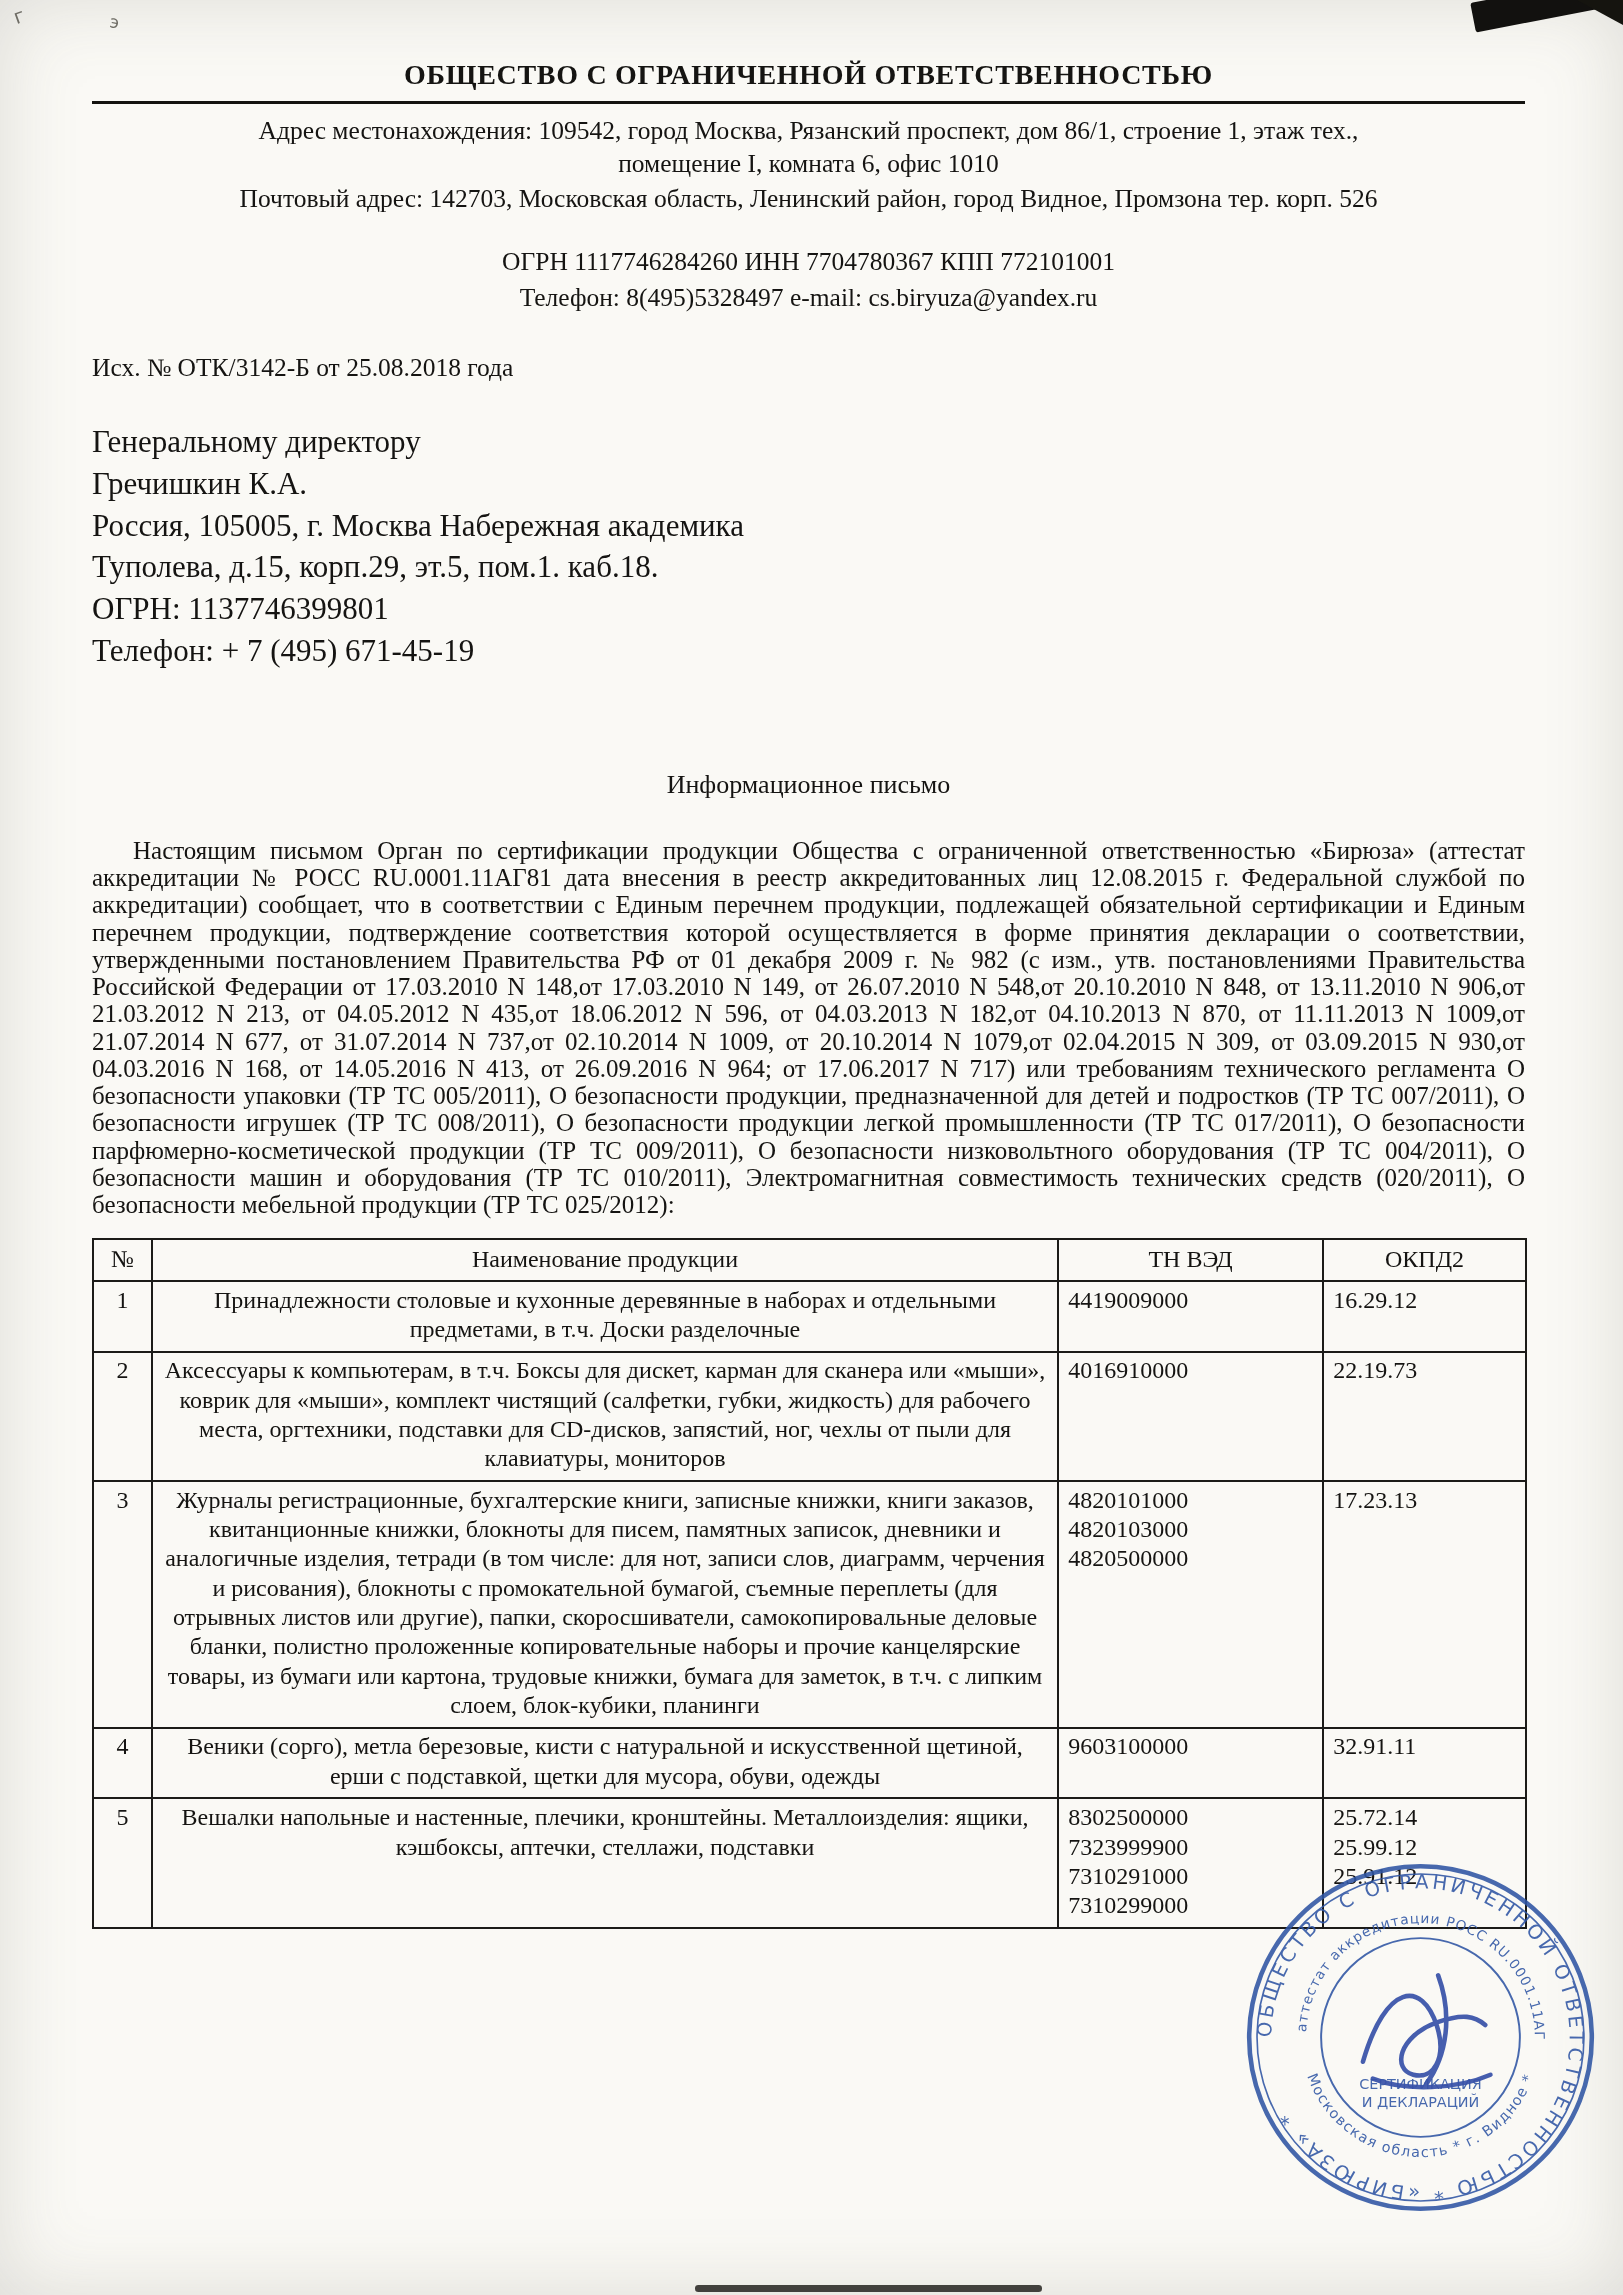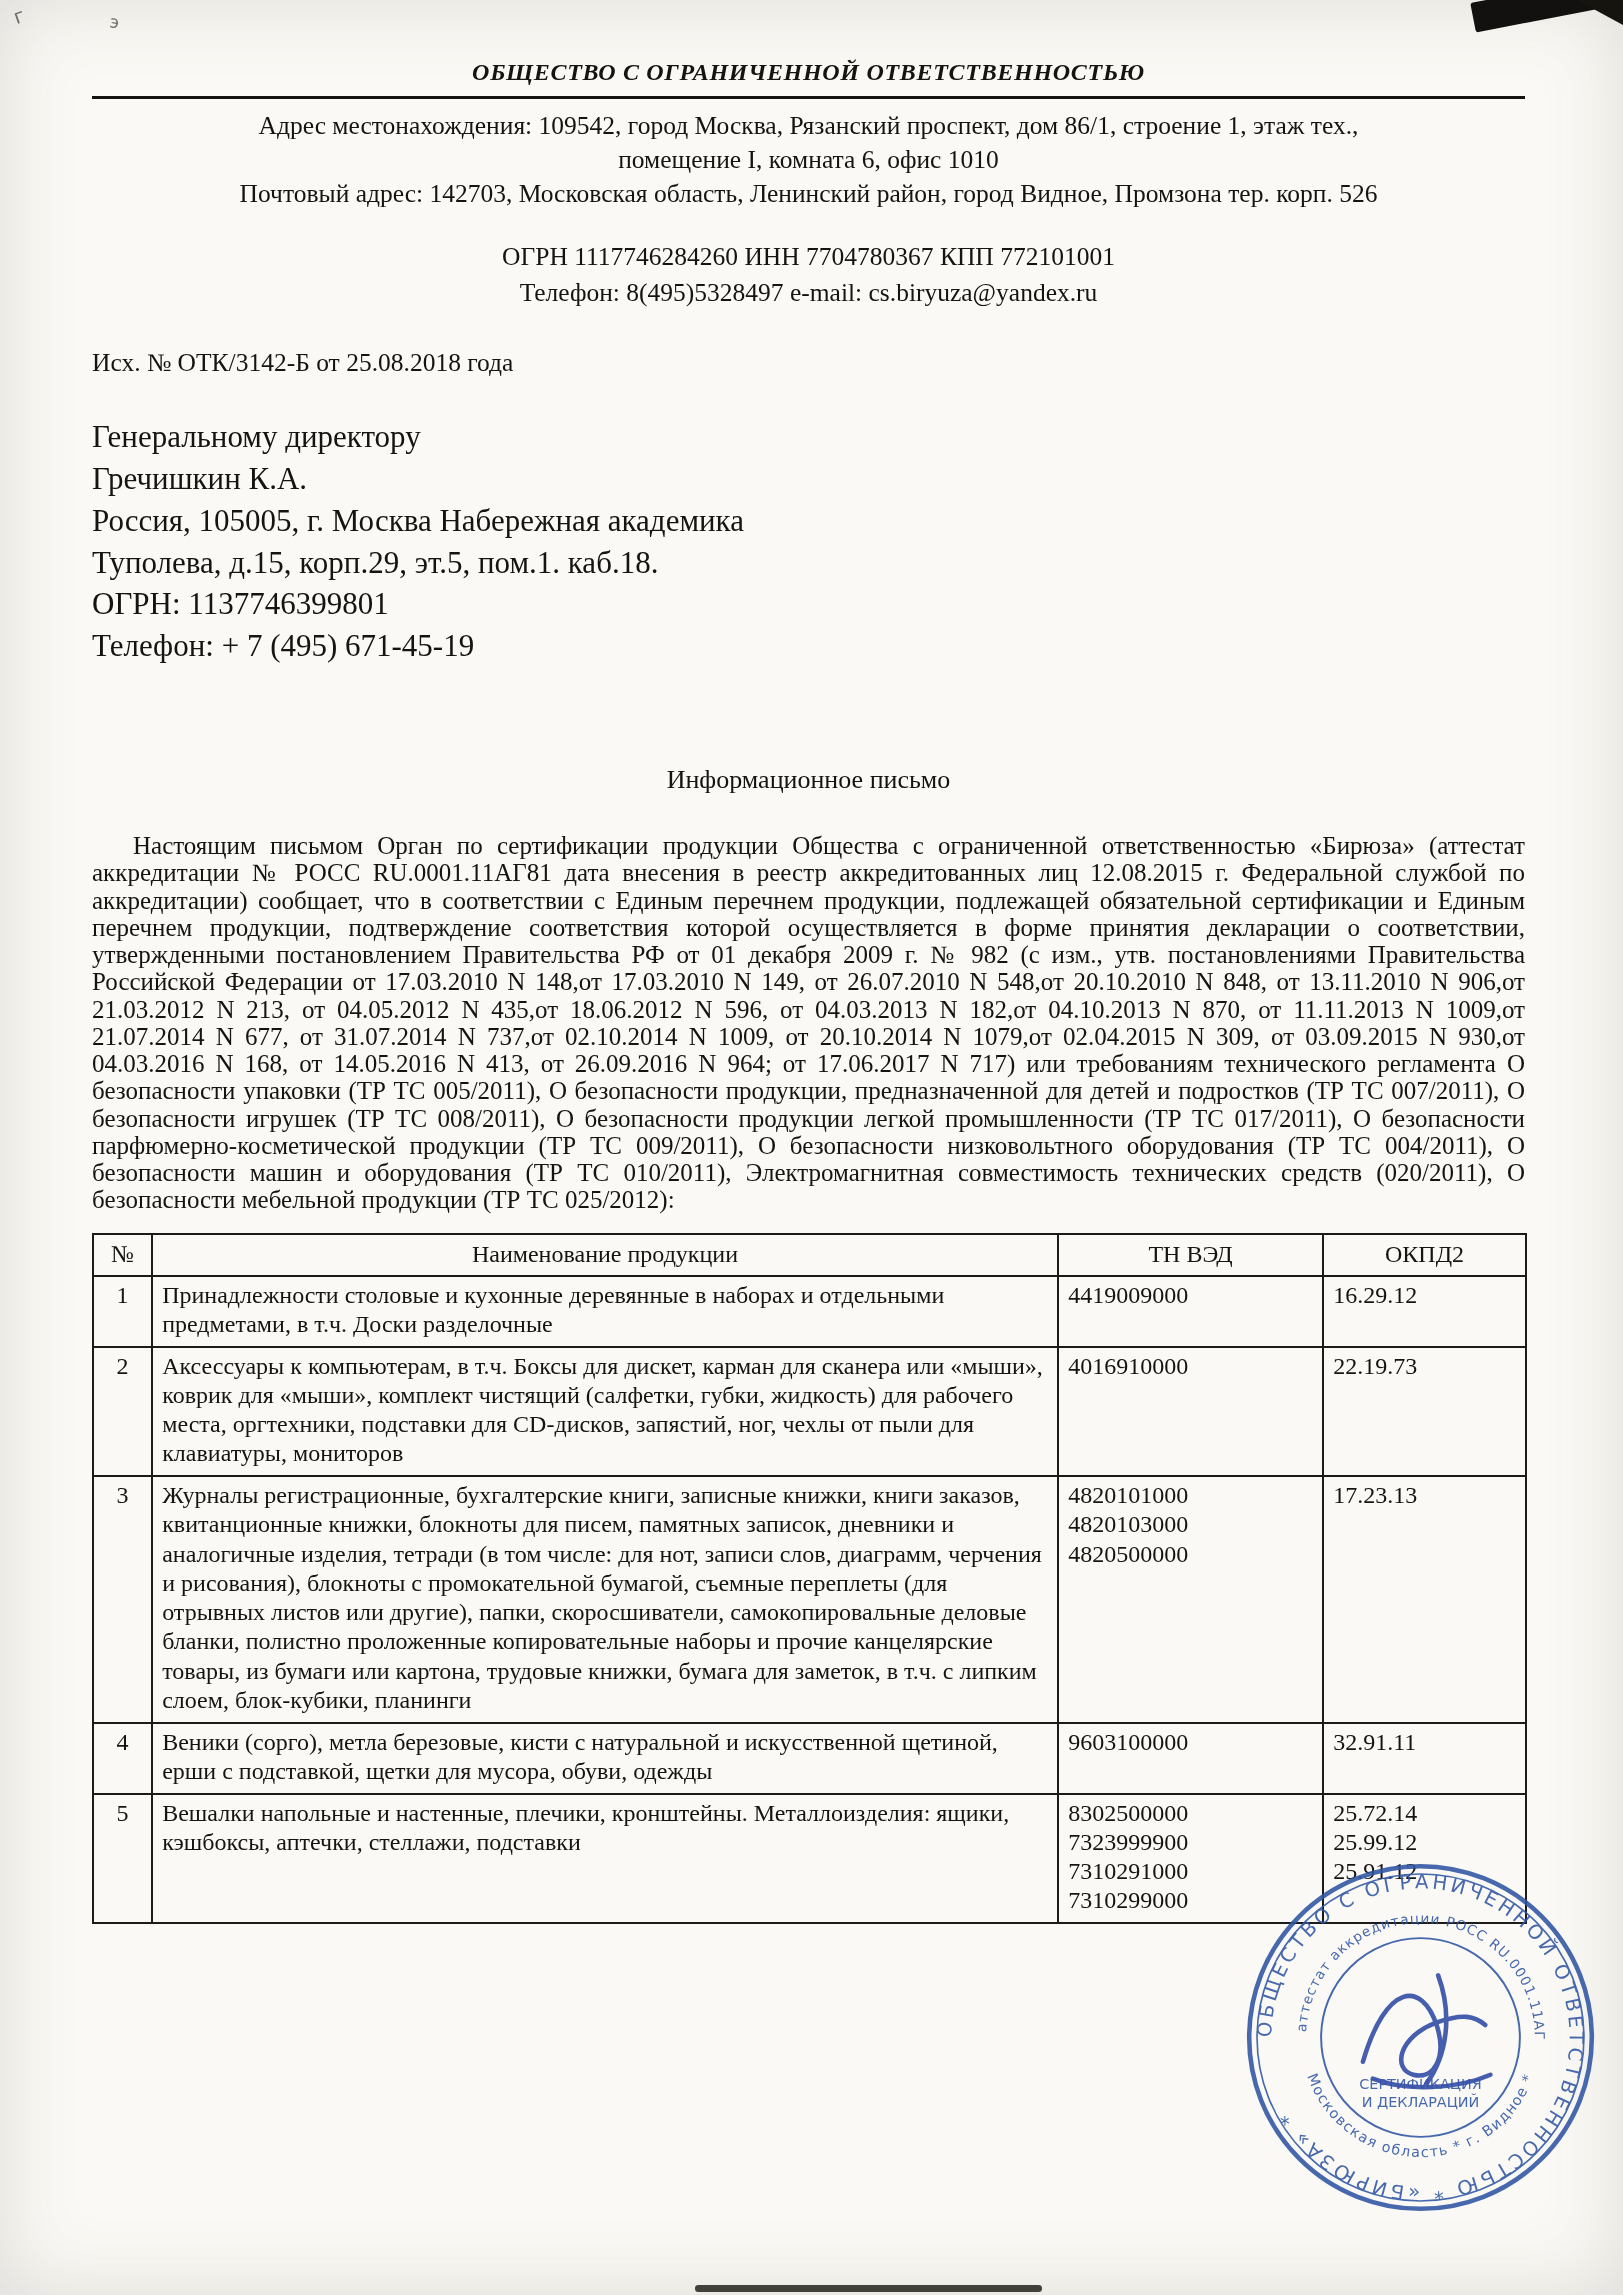--- a/index.html
+++ b/index.html
@@ -10,22 +10,22 @@
     background:#faf9f5;
     font-family:"Liberation Serif","DejaVu Serif",serif;
     color:#151412;
     overflow:hidden;
     box-shadow:inset 0 0 79px rgba(90,88,80,.18);
   }
   .content{padding:58px 98px 0 92px;}
 
   
   .doc-title{
-    text-align:center;font-weight:bold;font-style:italic;
-    font-size:24px;line-height:1.2;letter-spacing:0.7px;
+    text-align:center;font-weight:bold;
+    font-size:28px;line-height:1.2;letter-spacing:0.7px;
   }
   .org-name{
     text-align:center;font-weight:bold;font-style:italic;
     font-size:33px;line-height:1.2;margin-top:3.9px;
   }
   .head-rule{border:0;border-top:3.9px solid #14130f;margin:9.2px 0 10.5px 0;}
   .head-address{ text-align:center;font-size:25.5px;line-height:1.3;white-space:pre-line;margin-top:7px;}
   .head-postal{ text-align:center;font-size:25.5px;line-height:1.3;margin-top:1.3px;}
   .head-reg{ text-align:center;font-size:25.5px;line-height:1.3;margin-top:30px;}
   .head-contact{ text-align:center;font-size:25.5px;line-height:1.3;margin-top:2.6px;}
@@ -48,21 +48,21 @@
     border-collapse:collapse;table-layout:fixed;
     font-size:24px;line-height:1.22;
   }
   table.products th,table.products td{
     border:2px solid #1c1b18;
     padding:3.9px 9.2px 6.5px 9.2px;
     vertical-align:top;
   }
   table.products th{font-weight:normal;text-align:center;padding:5.2px 3.9px;}
   td.c-num{text-align:center;padding-left:2.6px;padding-right:2.6px;}
-  td.c-name{text-align:left;}
+  td.c-name{text-align:center;}
   td.c-tnved,td.c-okpd{text-align:left;white-space:pre-line;}
 
   
   .stamp{
     position:absolute;left:1242px;top:1859px;width:357px;height:357px;
     opacity:.88;pointer-events:none;
   }
   .stamp svg{width:100%;height:100%;}
 
   

